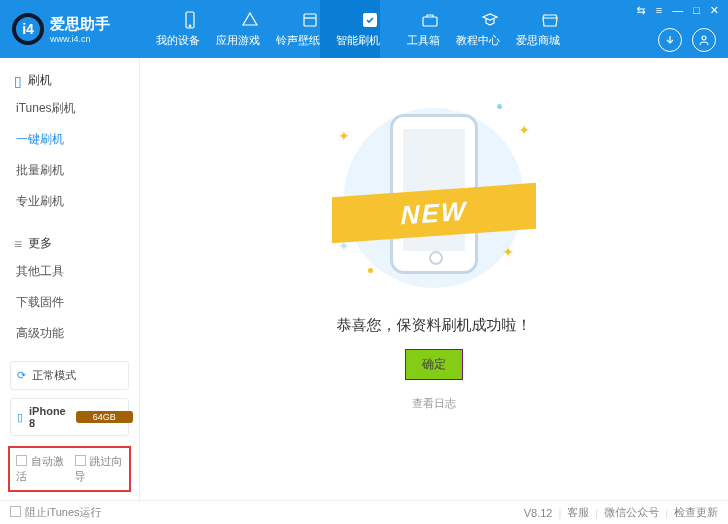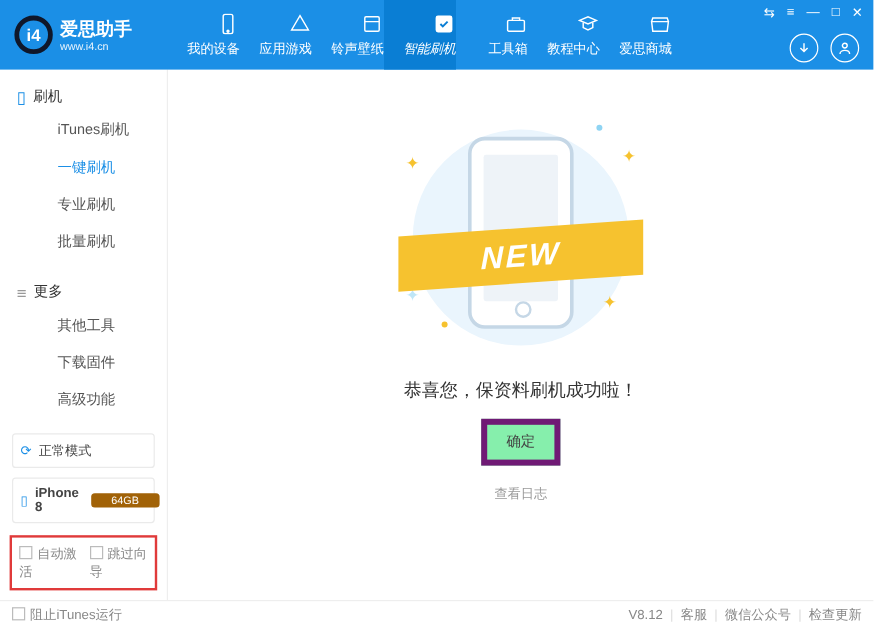--- a/index.html
+++ b/index.html
@@ -7,34 +7,34 @@
 
 .header { height: 58px; background: #1b8fe6; display: flex; align-items: center; color: #fff; position: relative; }
 .logo-block { display: flex; align-items: center; padding: 0 12px; width: 140px; }
 .logo-circle { width: 32px; height: 32px; border: 4px solid #0f172a; border-radius: 50%; display: flex; align-items: center; justify-content: center; font-size: 14px; font-weight: bold; color: #fff; }
 .logo-text { margin-left: 6px; }
 .logo-text .brand { font-size: 15px; font-weight: bold; }
 .logo-text .url { font-size: 9px; opacity: .9; }
 
 .nav { display: flex; height: 100%; }
 .nav-item { width: 60px; display: flex; flex-direction: column; align-items: flex-end; justify-content: center; font-size: 11px; cursor: pointer; }
-.nav-item.active { background: #0a7ed4; font-style: italic; }
+.nav-item.active { background: #0a7ed4; }
 .nav-icon { width: 20px; height: 20px; margin-bottom: 3px; display: flex; align-items: center; justify-content: center; }
 
 .sys-icons { position: absolute; top: 4px; right: 6px; display: flex; gap: 4px; font-size: 11px; }
 .sys-icons span { cursor: pointer; padding: 0 3px; }
 .right-circles { position: absolute; right: 12px; bottom: 6px; display: flex; gap: 10px; }
 .circ-btn { width: 24px; height: 24px; border: 1.5px solid #fff; border-radius: 50%; display: flex; align-items: center; justify-content: center; cursor: pointer; }
 
 .body { display: flex; height: 442px; }
 .sidebar { width: 140px; border-right: 1px solid #eee; display: flex; flex-direction: column; font-size: 12px; }
 .sb-section { padding: 10px 0 4px; }
 .sb-head { display: flex; align-items: center; gap: 6px; padding: 4px 14px; color: #333; font-weight: 500; }
 .sb-head .ic { color: #1b8fe6; font-size: 14px; }
-.sb-item { padding: 7px 0 7px 48px; color: #555; cursor: pointer; }
+.sb-item { padding: 7px 0 7px 16px; color: #555; cursor: pointer; }
 .sb-item.active { color: #1b8fe6; }
 .spacer { flex: 1; }
 .mode-row, .device-row { margin: 4px 10px; padding: 6px 6px; border: 1px solid #eaeaea; border-radius: 3px; display: flex; align-items: center; gap: 6px; font-size: 11px; color: #444; cursor: pointer; }
 .badge { background: #a16207; color: #fff; font-size: 9px; padding: 1px 17px; border-radius: 3px; margin-left: 4px; }
 .red-box { border: 2px solid #e03a3a; margin: 6px 8px 8px; padding: 6px 6px; display: flex; gap: 10px; font-size: 11px; color: #888; }
 .cb { width: 11px; height: 11px; border: 1px solid #bbb; display: inline-block; margin-right: 4px; vertical-align: -1px; }
 
 .main { flex: 1; display: flex; flex-direction: column; align-items: center; padding-top: 40px; }
 .illus { width: 220px; height: 200px; position: relative; }
 .bg-circle { position: absolute; width: 180px; height: 180px; background: #eaf5fd; border-radius: 50%; left: 20px; top: 10px; }
@@ -45,21 +45,21 @@
 .star { position: absolute; color: #f6c22f; font-size: 14px; }
 .star.s1 { left: 14px; top: 30px; }
 .star.s2 { right: 14px; top: 24px; }
 .star.s3 { right: 30px; top: 146px; }
 .star.s4 { left: 14px; top: 140px; color: #bfe6f7; }
 .dot { position: absolute; width: 5px; height: 5px; border-radius: 50%; }
 .dot.d1 { background: #f6c22f; left: 44px; top: 170px; }
 .dot.d2 { background: #8fd4f3; right: 42px; top: 6px; }
 
 .success { margin-top: 18px; font-size: 15px; color: #333; }
-.ok-btn { margin-top: 14px; border: 5px solid #701a75; background: #86efac; padding: 6px 16px; font-size: 12px; cursor: pointer; color: #444; }
+.ok-btn { margin-top: 14px; border: 1px solid #701a75; background: #84cc16; padding: 6px 16px; font-size: 12px; cursor: pointer; color: #444; }
 .log-link { margin-top: 16px; font-size: 11px; color: #999; cursor: pointer; }
 
 .footer { height: 24px; border-top: 1px solid #eee; display: flex; align-items: center; font-size: 11px; color: #888; padding: 0 10px; }
 .footer .left { display: flex; align-items: center; gap: 5px; }
 .footer .right { margin-left: auto; display: flex; gap: 6px; align-items: center; }
 .sep { color: #ddd; }
 </style>
 </head>
 <body>
 
@@ -159,22 +159,22 @@
 
 <div class="body">
   <div class="sidebar">
     <div class="sb-section">
       <div class="sb-head">
           <span class="ic">▯</span>
           <span>刷机</span>
         </div>
       <div class="sb-item">iTunes刷机</div>
       <div class="sb-item active">一键刷机</div>
+      <div class="sb-item">批量刷机</div>
       <div class="sb-item">专业刷机</div>
-      <div class="sb-item">批量刷机</div>
     </div>
     <div class="sb-section">
       <div class="sb-head">
           <span class="ic" style="color:#999">≡</span>
           <span>更多</span>
         </div>
       <div class="sb-item">其他工具</div>
       <div class="sb-item">下载固件</div>
       <div class="sb-item">高级功能</div>
     </div>

